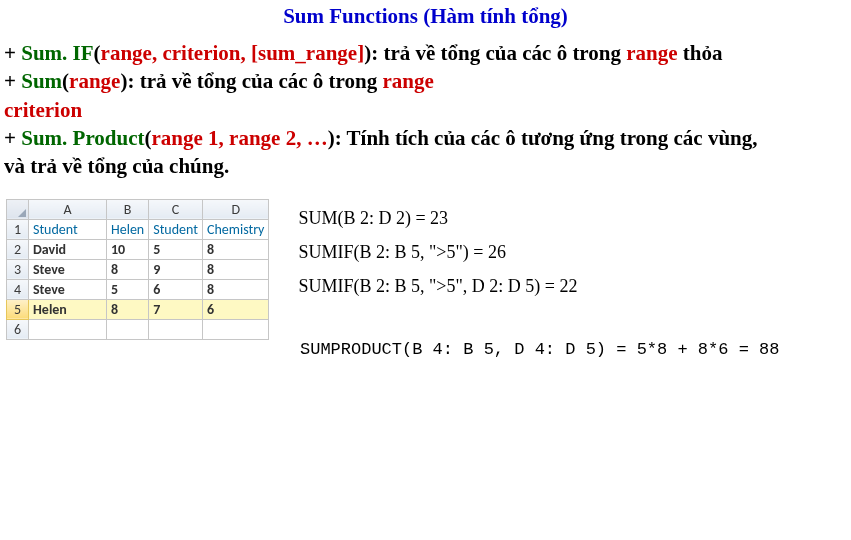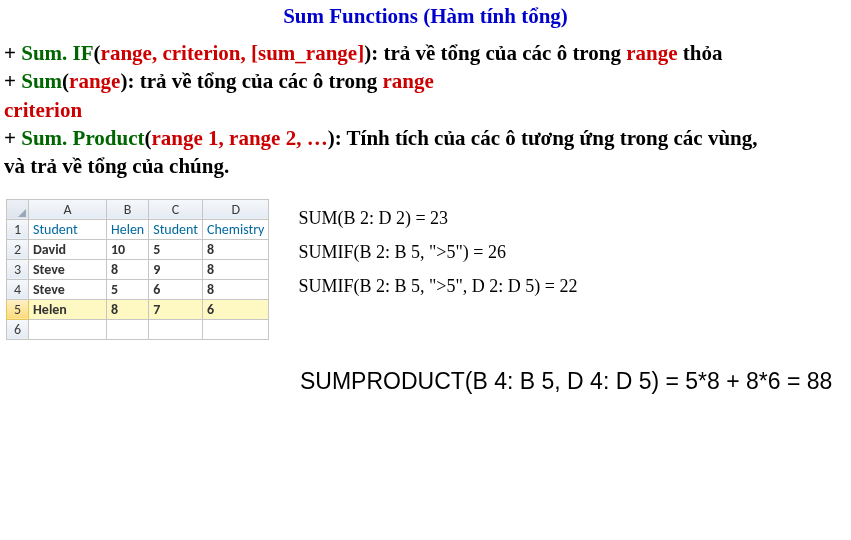--- a/index.html
+++ b/index.html
@@ -104,23 +104,22 @@
 
   
   .formulas {
     margin-left: 29px;
     font-family: "Times New Roman", serif;
     font-size: 18px;
     line-height: 1.9;
     padding-top: 2px;
   }
   .bottomline{
-    font-family: Liberation Sans, sans-serif;
-    font-size: 23px;
-    margin-top: 28px;
+    font-family: Liberation Mono, monospace;
+    font-size: 17px;
     padding-left: 300px;
   }
 </style>
 </head>
 <body>
 
 <div class="page">
 
   <div class="title">Sum Functions (Hàm tính tổng)</div>
 

